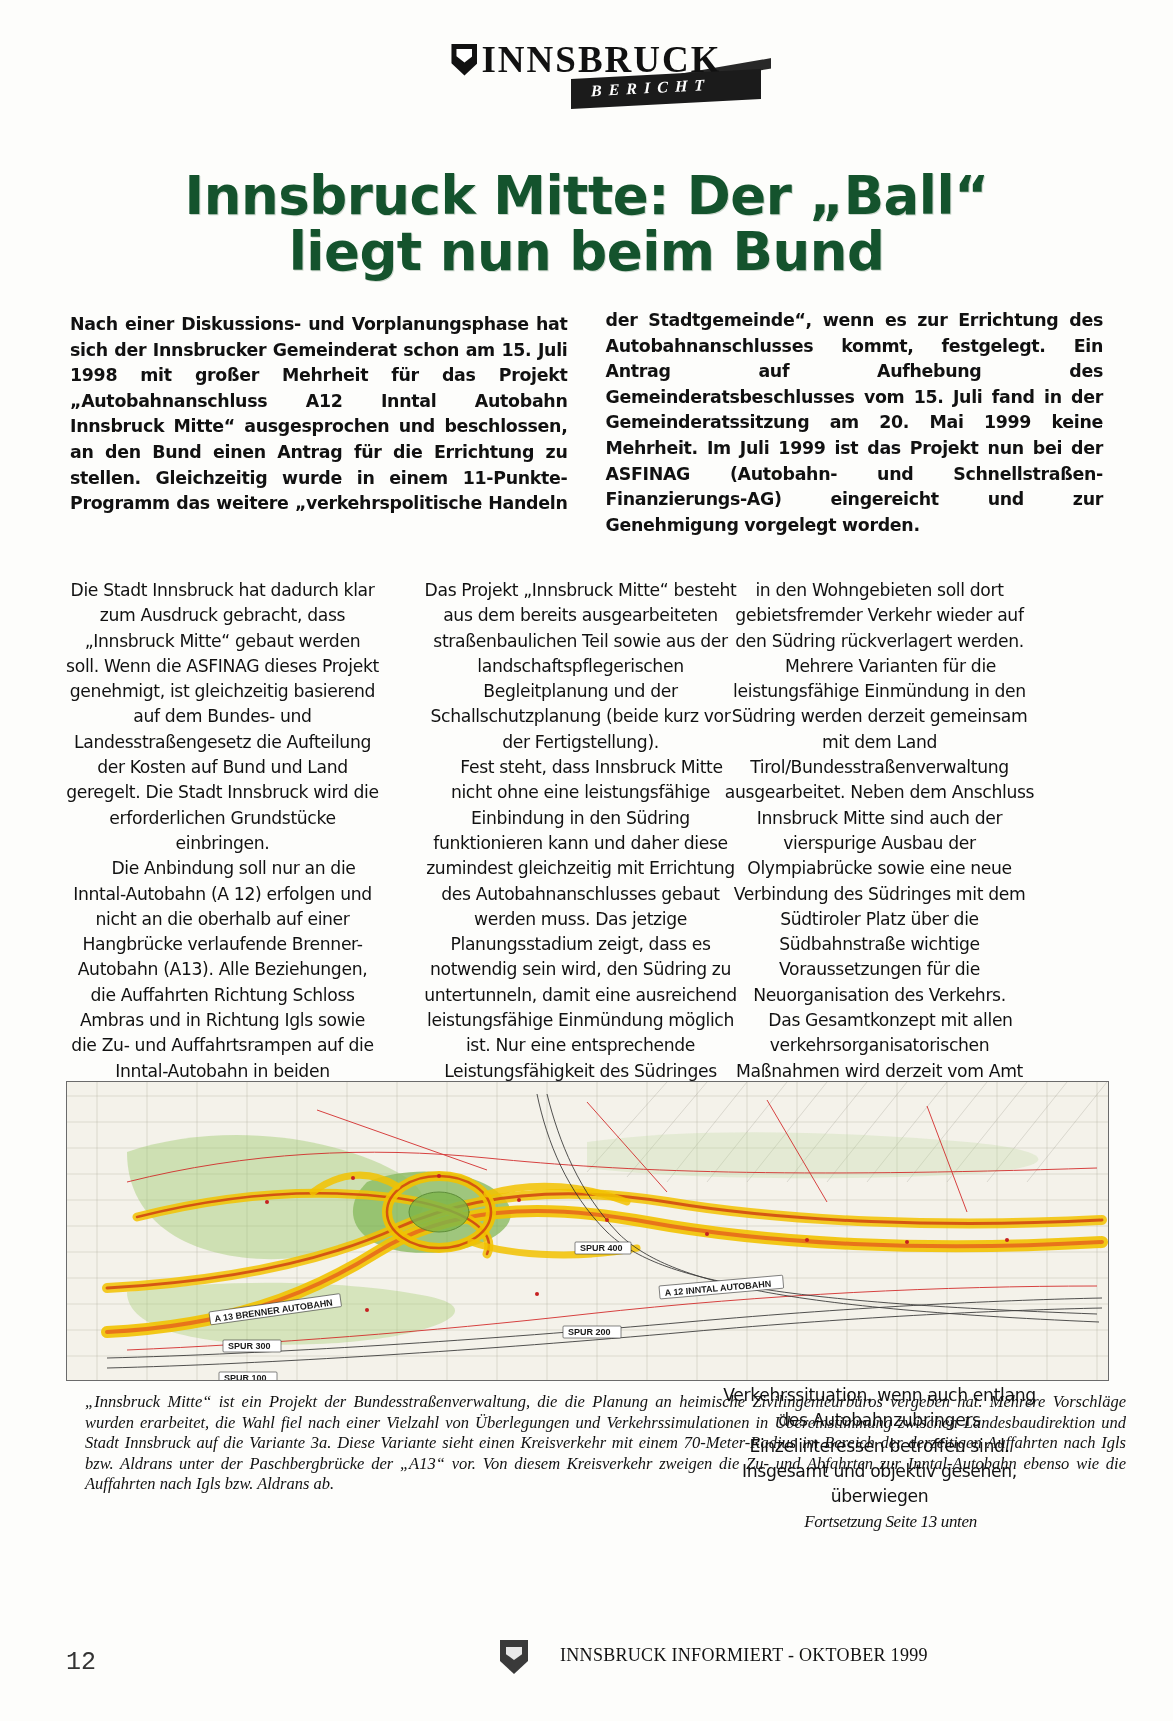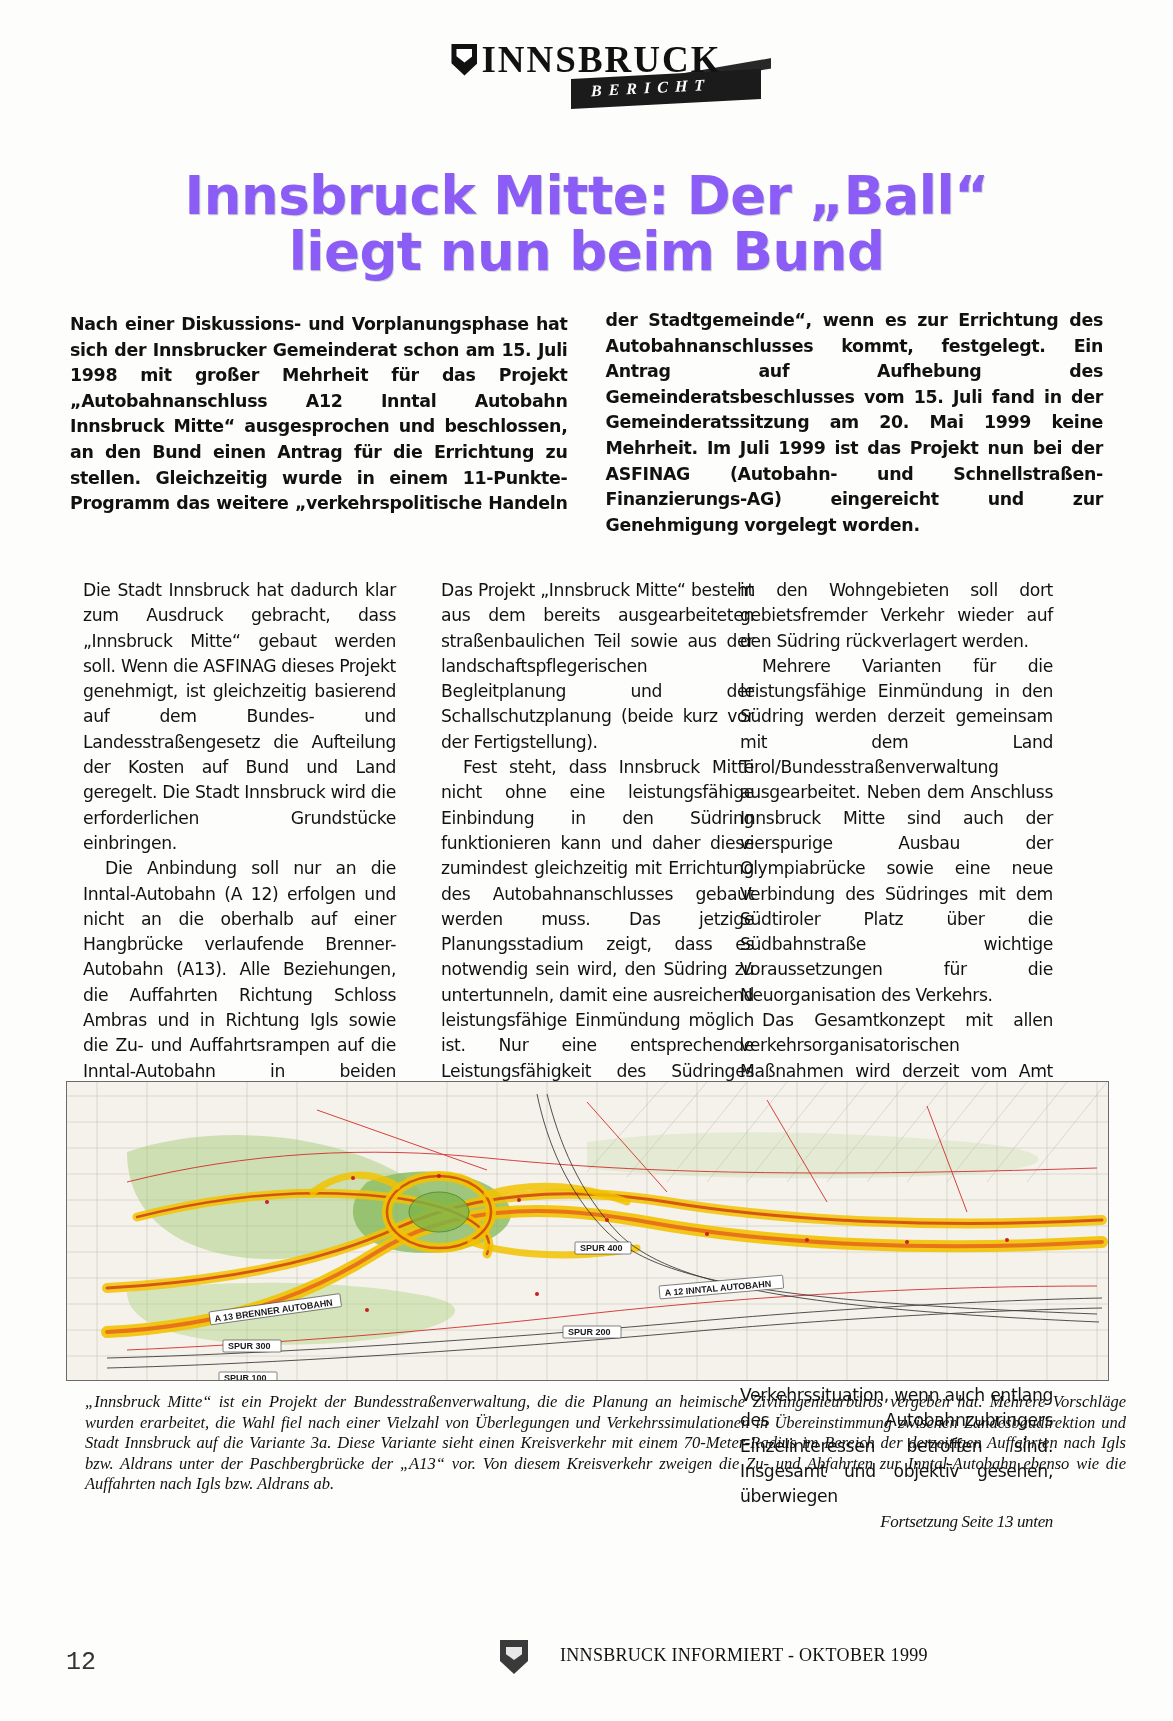--- a/index.html
+++ b/index.html
@@ -63,50 +63,50 @@
     clip-path:polygon(0% 60%,100% 0%,100% 40%,0% 100%);
     opacity:.9;
   }
 
   
   h1.headline{
     position:absolute;left:60px;top:168px;width:1053px;
     margin:0;text-align:center;
     font-size:53px;line-height:56px;
     font-weight:bold;
-    color:#8b5cf6;
+    color:#14532d;
     font-family:"DejaVu Sans", sans-serif;
     letter-spacing:-0.5px;
     text-shadow:1px 1px 0 #cfd8cf;
   }
 
   
   .lead{
     position:absolute;left:66px;top:308px;width:1041px;
     column-count:2;column-gap:30px;
     font-size:17.4px;line-height:25.6px;
     font-weight:bold;
     text-align:justify;
     font-family:"DejaVu Sans", sans-serif;
     letter-spacing:-0.3px;
   }
   .lead p{margin:4px;}
 
   
   .body-cols{
-    position:absolute;left:66px;top:578px;width:1041px;height:475px;margin-left:17px;
+    position:absolute;left:66px;top:578px;width:1041px;height:475px;
   }
   .col{
     position:absolute;top:0;width:313px;
     font-size:17.2px;line-height:25.3px;
     text-align:justify;
     font-family:"DejaVu Sans", sans-serif;
     letter-spacing:-0.35px;
   }
-  .col p{margin:0;text-indent:22px;}
+  .col p{margin:0;text-indent:22px;text-align:center;}
   .col p.noind{text-indent:0;}
   .col1{left:0;}
   .col2{left:358px;}
   .col3{left:657px;}
   .subhead{
     margin:18px 0 10px 0;
     text-align:center;
     color:#2f6b2f;
     font-weight:bold;
     font-size:19px;line-height:23px;

